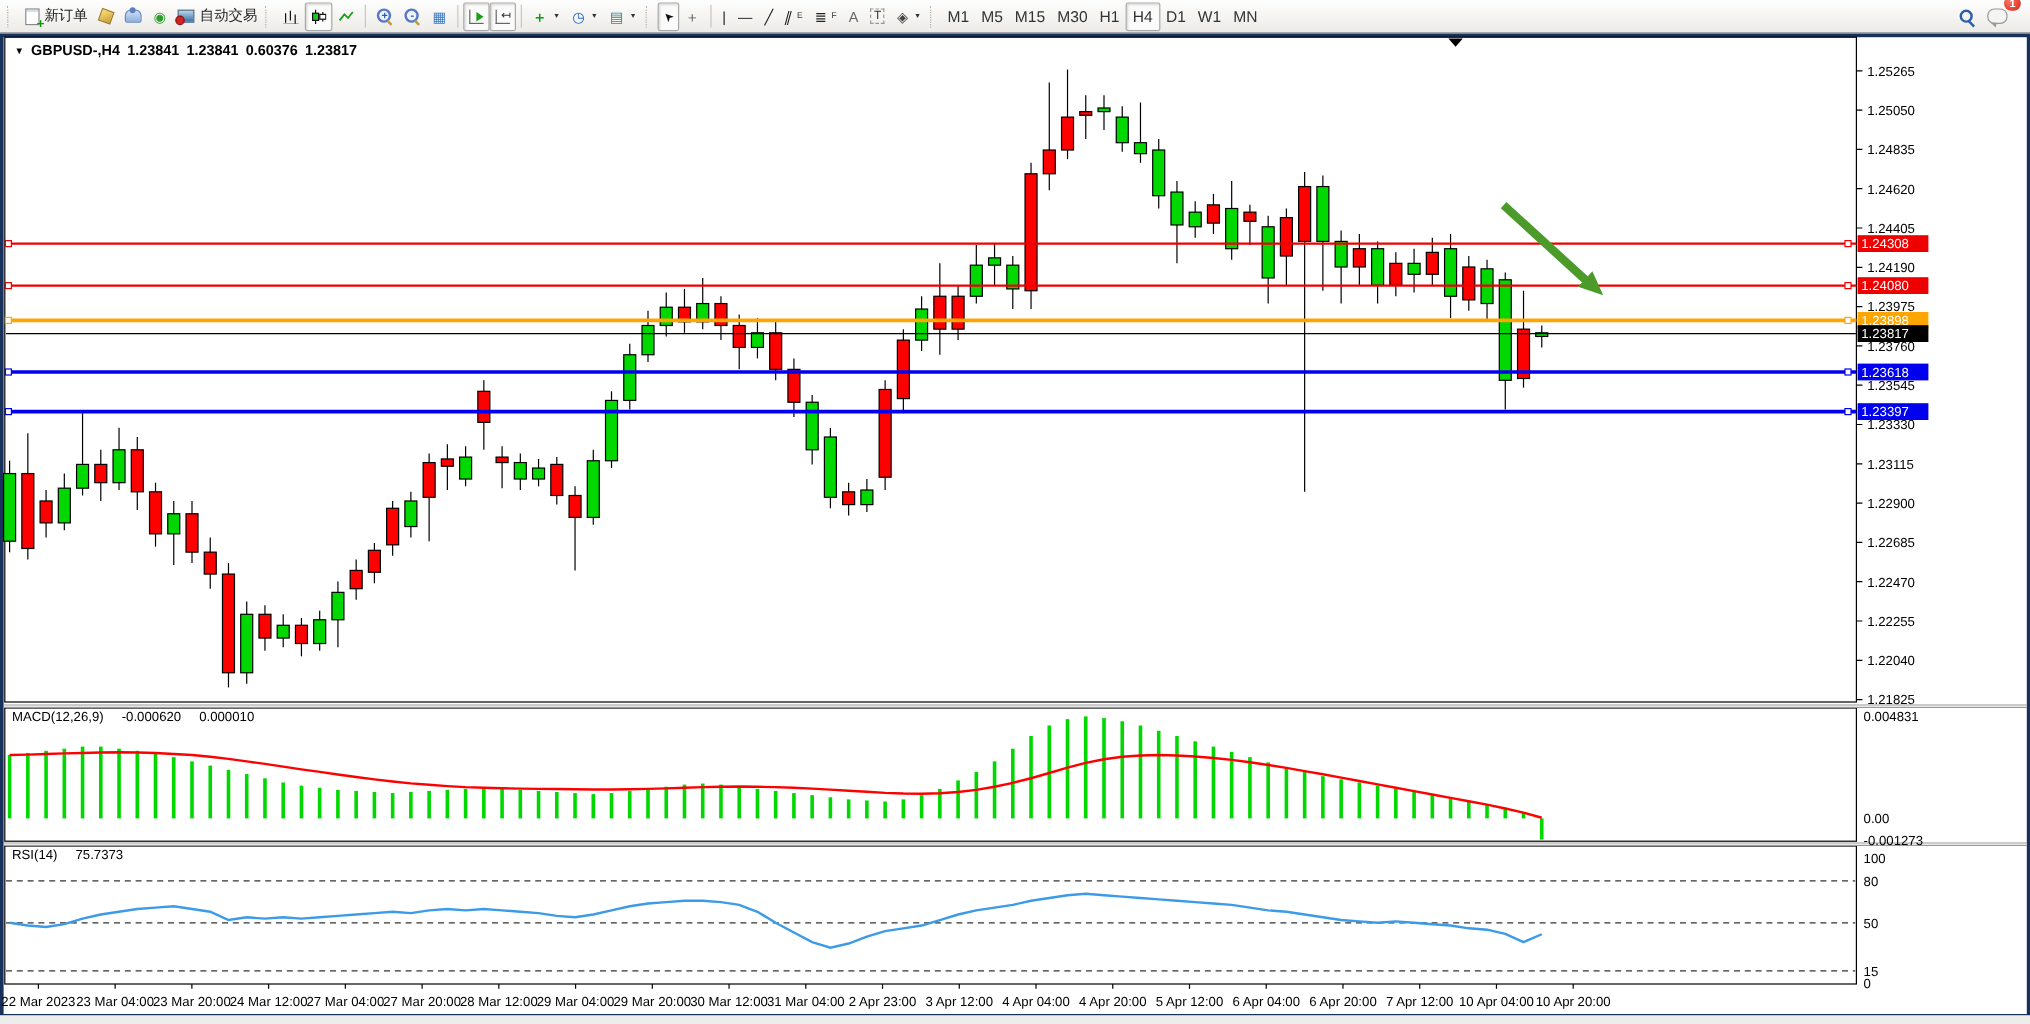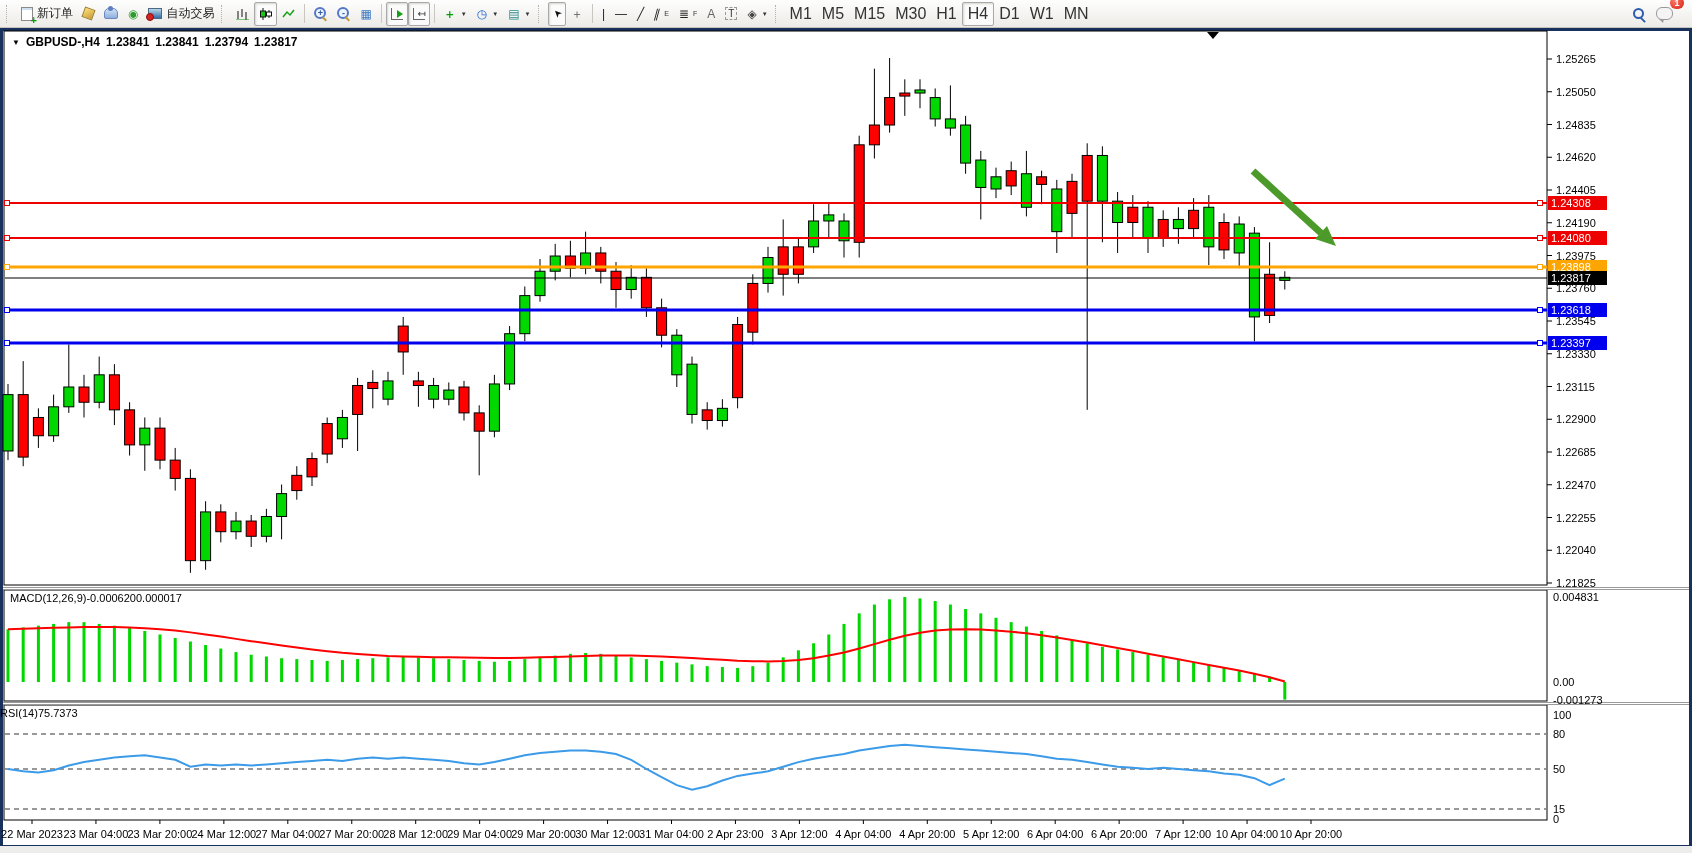--- a/index.html
+++ b/index.html
@@ -4,21 +4,21 @@
 <style>
   html,body{margin:0;padding:0}
   body{width:1692px;height:853px;position:relative;font-family:"Liberation Sans",sans-serif;background:#18305c;overflow:hidden}
   
   .toolbar{position:absolute;top:0;left:0;width:1692px;height:28px;background:linear-gradient(#fefefe,#ecebe7);border-bottom:1px solid #c6c3bd;display:flex;align-items:center;padding:0 4px;box-sizing:border-box;z-index:10;font-size:12px;color:#222}
   .tgrip{width:5px;height:18px;border-left:1px dotted #b4b1aa;margin:0 4px 0 2px}
   .tsep{width:1px;height:19px;background:#c9c6c0;margin:0 4px}
   .tbtn{height:22px;display:flex;align-items:center;gap:4px;padding:0 4px;border:1px solid transparent;border-radius:2px;cursor:default;white-space:nowrap}
   .tbtn.active{border-color:#a9a9a9;background:#fbfbfb;box-shadow:inset 1px 1px 2px #d7d5d0}
   .caret{font-size:6px;color:#333;margin-left:1px}
-  .tf{padding:0 5px;font-size:16px;color:#333}
+  .tf{padding:0 5px;font-size:13px;color:#333}
   .toolbar .spacer{flex:1}
   
   .ic-page{width:10px;height:12px;background:#fff;border:1px solid #8a8a8a;position:relative;box-shadow:inset 0 2px 0 #cfe0f2}
   .ic-page::after{content:'+';position:absolute;right:-5px;bottom:-6px;color:#0a9a0a;font-weight:bold;font-size:11px}
   .ic-sym{width:9px;height:9px;background:linear-gradient(135deg,#ffe27a,#c89b36);border:1px solid #9c7c28;transform:rotate(20deg)}
   .ic-prof{width:12px;height:9px;background:linear-gradient(#cfe0f6,#8fb0dd);border:1px solid #6a88c0;border-radius:5px 5px 2px 2px;position:relative}
   .ic-prof::before{content:'';position:absolute;left:3px;top:-3px;width:5px;height:5px;border-radius:50%;background:#5b7fc0}
   .ic-sig{color:#2a9d2a;font-size:12px;line-height:12px}
   .ic-at{width:12px;height:9px;background:linear-gradient(#b8d6e8,#3a6ea8);border:1px solid #4a6a88;position:relative}
   .ic-at::after{content:'';position:absolute;left:-3px;bottom:-3px;width:6px;height:6px;border-radius:50%;background:#d42222;border:1px solid #8a0f0f}
@@ -38,21 +38,21 @@
   .ic-search::before{content:'';position:absolute;left:1px;top:1px;width:7px;height:7px;border:2px solid #2b5cad;border-radius:50%}
   .ic-search::after{content:'';position:absolute;right:0;bottom:0;width:6px;height:2px;background:#2b5cad;transform:rotate(45deg)}
   .ic-chat{position:relative;width:15px;height:11px;background:#f4f4f4;border:1px solid #9a9a9a;border-radius:6px}
   .ic-chat::after{content:'';position:absolute;left:2px;bottom:-4px;border-left:4px solid transparent;border-right:1px solid transparent;border-top:4px solid #9a9a9a}
   .badge{position:absolute;right:-7px;top:-6px;min-width:12px;height:12px;border-radius:7px;background:radial-gradient(circle at 35% 30%,#ff7a6a,#d41f0f);color:#fff;font-size:9px;font-weight:bold;text-align:center;line-height:12px;padding:0 1px}
   
   .chart-window{position:absolute;left:3px;top:31px;width:1686px;height:814px;background:#fff;z-index:1}
   #chart-svg{position:absolute;left:0;top:0;z-index:2}
   .chart-title{position:absolute;left:12px;top:35px;z-index:3;font-size:12px;font-weight:bold;color:#000;display:flex;gap:6px;align-items:center}
   .chart-title .tri{font-size:8px}
-  .panel-label{position:absolute;z-index:3;font-size:11px;color:#000;display:flex;gap:0}
+  .panel-label{position:absolute;z-index:3;font-size:11px;color:#000;display:flex;gap:15px}
   .axis-overlay{position:absolute;z-index:4;background:transparent}
   .bottom-strip{position:absolute;left:0;top:846px;width:1692px;height:7px;background:#ededeb;z-index:3}
 </style>
 </head>
 <body>
 
 <div class="toolbar">
   <span class="tgrip"></span>
   <span class="tbtn">
     <span class="ic-page"></span>
@@ -567,29 +567,29 @@
     <line x1="1253" y1="171" x2="1321" y2="233" stroke="#4c9a2a" stroke-width="7"></line>
     <polygon points="1336,246 1315,239 1327,226" fill="#4c9a2a"></polygon>
     <polygon points="1207,32 1219,32 1213,39" fill="#000"></polygon>
   </svg>
 
 <div class="chart-title">
   <span class="tri">▼</span>
   <span>GBPUSD-,H4</span>
   <span>1.23841</span>
   <span>1.23841</span>
-  <span>1.23794</span>
+  <span>0.60376</span>
   <span>1.23817</span>
 </div>
 
 <div class="panel-label" style="left:10px;top:592px">
   <span>MACD(12,26,9)</span>
   <span>-0.000620</span>
-  <span>0.000017</span>
+  <span>0.000010</span>
 </div>
-<div class="panel-label" style="left:0;top:707px">
+<div class="panel-label" style="left:10px;top:707px">
   <span>RSI(14)</span>
   <span>75.7373</span>
 </div>
 
 <div class="axis-overlay" style="left:1548px;top:31px;width:141px;height:789px"></div>
 <div class="axis-overlay" style="left:3px;top:821px;width:1545px;height:24px"></div>
 <div class="bottom-strip"></div>
 
 </body></html>

